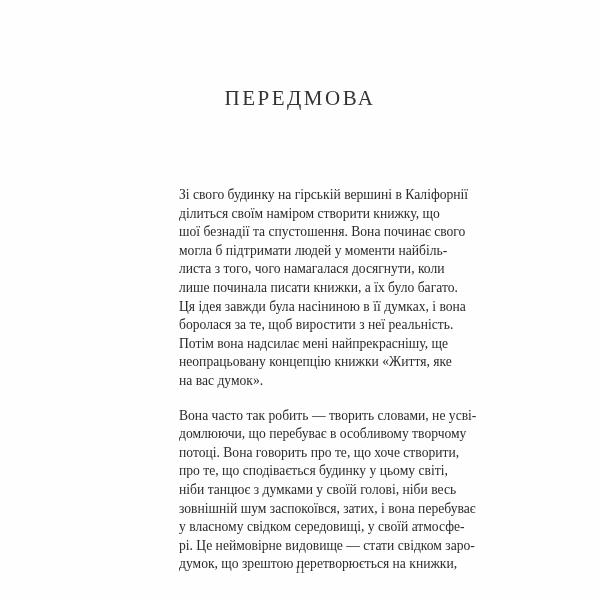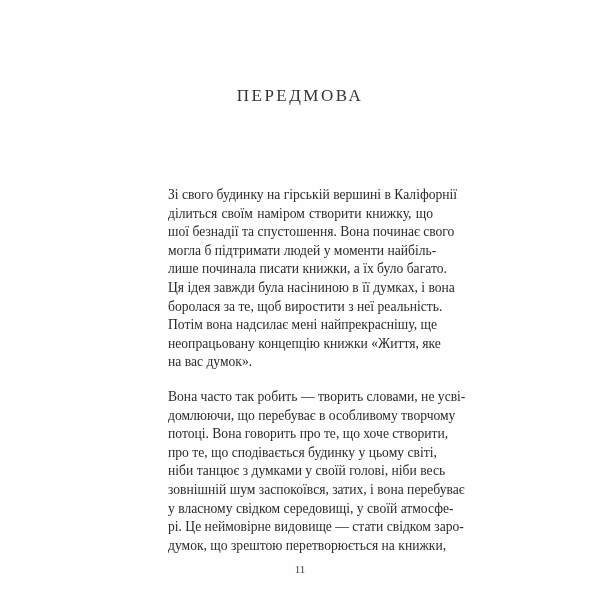--- a/index.html
+++ b/index.html
@@ -3,46 +3,47 @@
   <meta charset="utf-8">
   <style>
     html, body { margin: 0; padding: 0; }
     body {
       width: 600px; height: 600px; background: #ffffff; position: relative; overflow: hidden;
       font-family: "DejaVu Serif", "Liberation Serif", serif; color: #2a2a2a;
     }
     .page { position: absolute; left: 0; top: 0; width: 600px; height: 600px; background: #fefefe; }
     .title {
       position: absolute; left: 0; width: 600px; top: 86px; text-align: center;
-      font-family: "Liberation Serif", serif; font-size: 17px; letter-spacing: 2.5px; color: #333;
+      font-family: "Liberation Serif", serif; font-size: 21px; letter-spacing: 2.5px; color: #333;
     }
     .body-text {
       position: absolute; left: 168px; top: 186px; width: 265px;
       font-family: "Liberation Serif", serif; font-size: 13.6px; line-height: 18.6px; color: #2b2b2b;
     }
     .line { display: block; white-space: nowrap; text-align: justify; text-align-last: justify; height: 18.6px; }
     .line.last { text-align-last: left; }
-    .para { margin: 0 0 16px 0; }
+    .para { margin: 0 0 16px 11px; }
     .page-number {
       position: absolute; left: 0; width: 600px; top: 563px; text-align: center;
       font-family: "Liberation Serif", serif; font-size: 11px; color: #444;
     }
   </style>
 </head>
 <body>
 
 <div class="page">
   <div class="title">ПЕРЕДМОВА</div>
 
   <div class="body-text">
     <div class="para">
       <span class="line">Зі свого будинку на гірській вершині в Каліфорнії</span>
       <span class="line">ділиться своїм наміром створити книжку, що</span>
       <span class="line">шої безнадії та спустошення. Вона починає свого</span>
       <span class="line">могла б підтримати людей у моменти найбіль-</span>
+      <span class="line">листа з того, чого намагалася досягнути, коли</span>
       <span class="line">лише починала писати книжки, а їх було багато.</span>
       <span class="line">Ця ідея завжди була насіниною в її думках, і вона</span>
       <span class="line">боролася за те, щоб виростити з неї реальність.</span>
       <span class="line">Потім вона надсилає мені найпрекраснішу, ще</span>
       <span class="line">неопрацьовану концепцію книжки «Життя, яке</span>
       <span class="line last">на вас думок».</span>
     </div>
     <div class="para">
       <span class="line">Вона часто так робить — творить словами, не усві-</span>
       <span class="line">домлюючи, що перебуває в особливому творчому</span>

